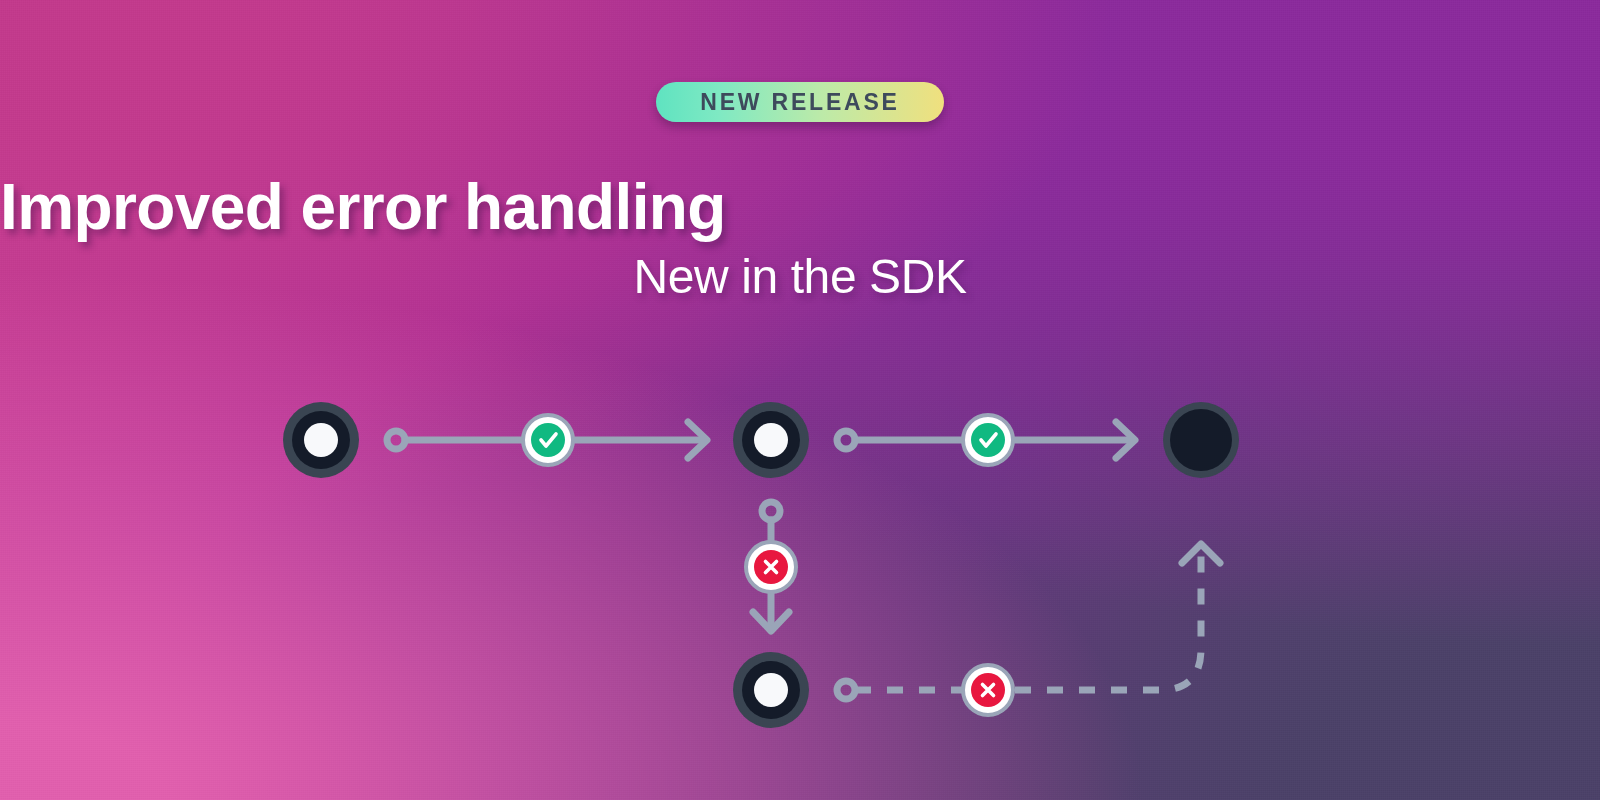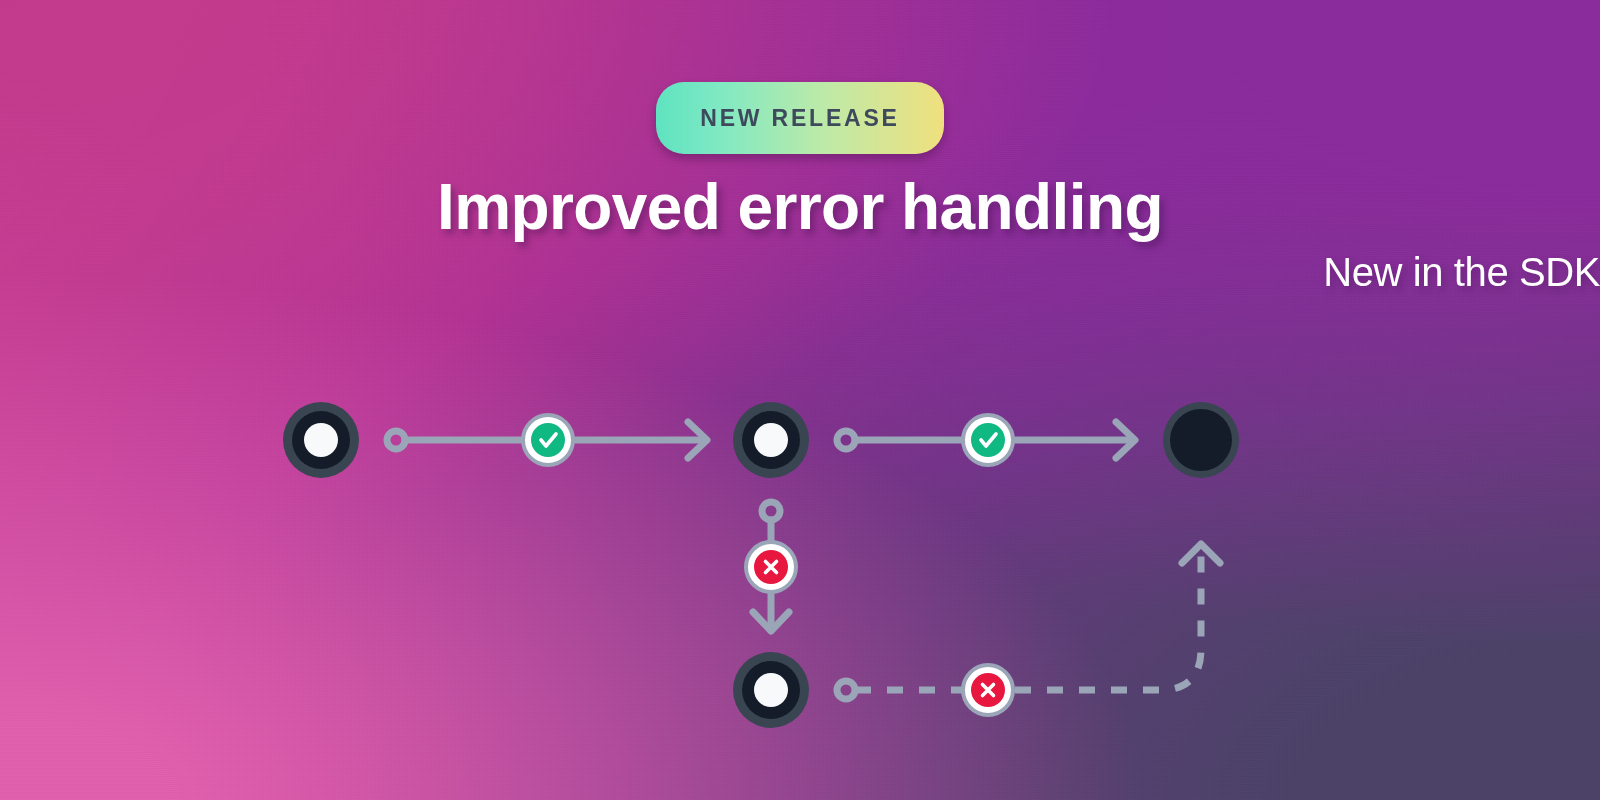--- a/index.html
+++ b/index.html
@@ -41,53 +41,52 @@
     position: absolute;
     left: 0; right: 0;
     top: 82px;
     display: flex;
     justify-content: center;
   }
   .badge {
     display: inline-flex;
     align-items: center;
     justify-content: center;
-    height: 72px;
+    height: 40px;
     padding: 0 44px;
     border-radius: 28px;
     background: linear-gradient(90deg, #5fe3c0 0%, #7fe9c3 22%, #bdeaa8 58%, #f0e07e 100%);
     box-shadow: 0 5px 10px rgba(40,10,50,0.30);
   }
   .badge-text {
     font-size: 23px;
     font-weight: bold;
     letter-spacing: 2.8px;
     color: #3e4a5c;
     white-space: nowrap;
   }
 
   
   .title {
     position: absolute;
     left: 0; right: 0;
     top: 172px;
-    text-align: center;
     font-size: 64px;
     font-weight: bold;
     color: #ffffff;
     letter-spacing: -0.6px;
     line-height: 1.12;
     text-shadow: 4px 5px 7px rgba(60,15,70,0.40);
   }
   .subtitle {
     position: absolute;
     left: 0; right: 0;
     top: 250px;
-    text-align: right;
-    font-size: 40px;
+    text-align: center;
+    font-size: 48px;
     font-weight: normal;
     color: #ffffff;
     letter-spacing: -0.4px;
     line-height: 1.12;
     text-shadow: 3px 4px 7px rgba(60,15,70,0.34);
   }
 
   
   #diagram {
     position: absolute;

